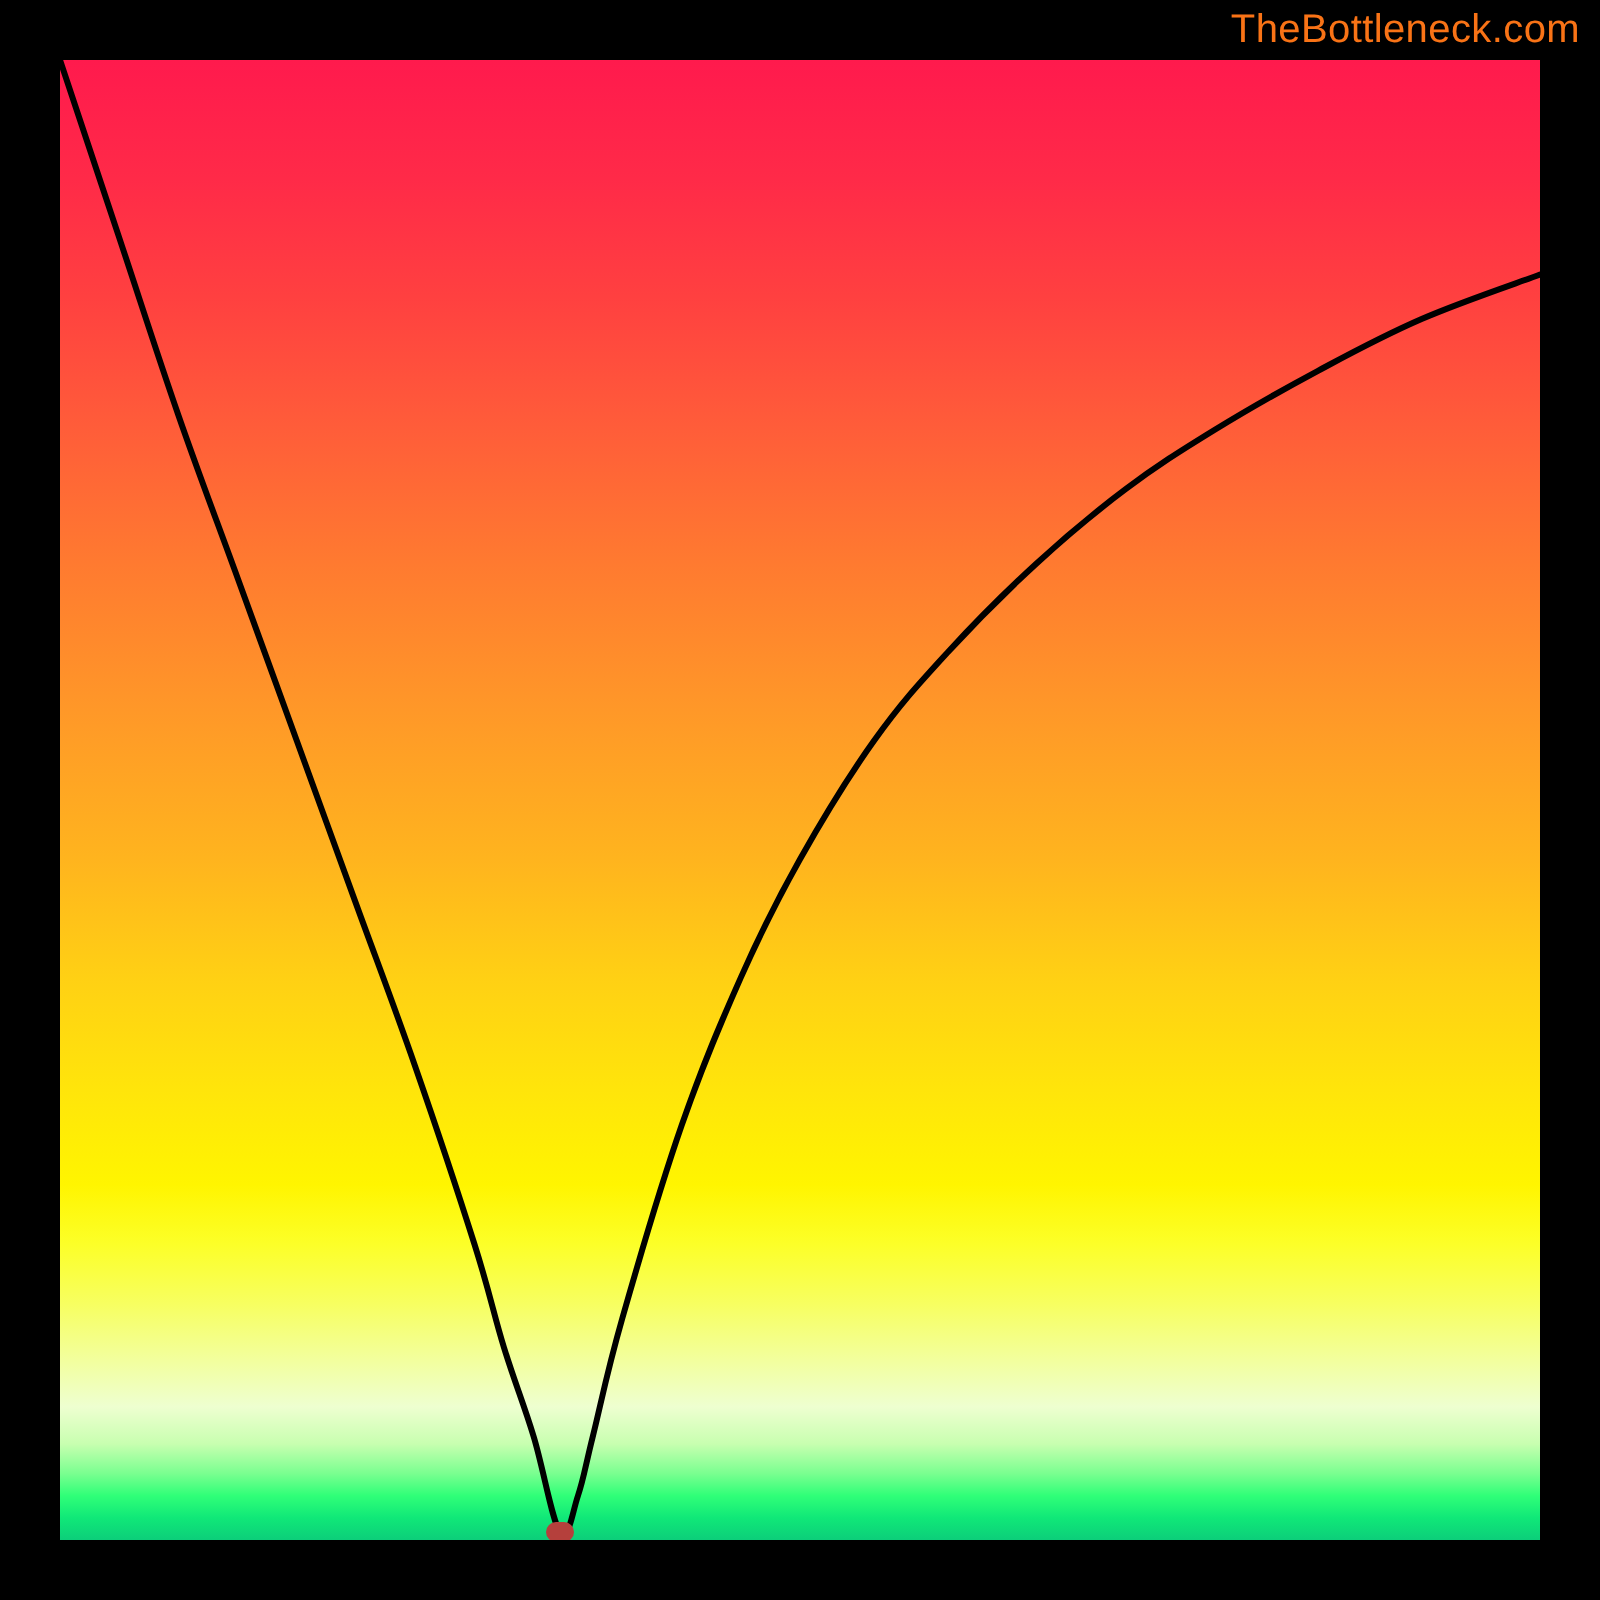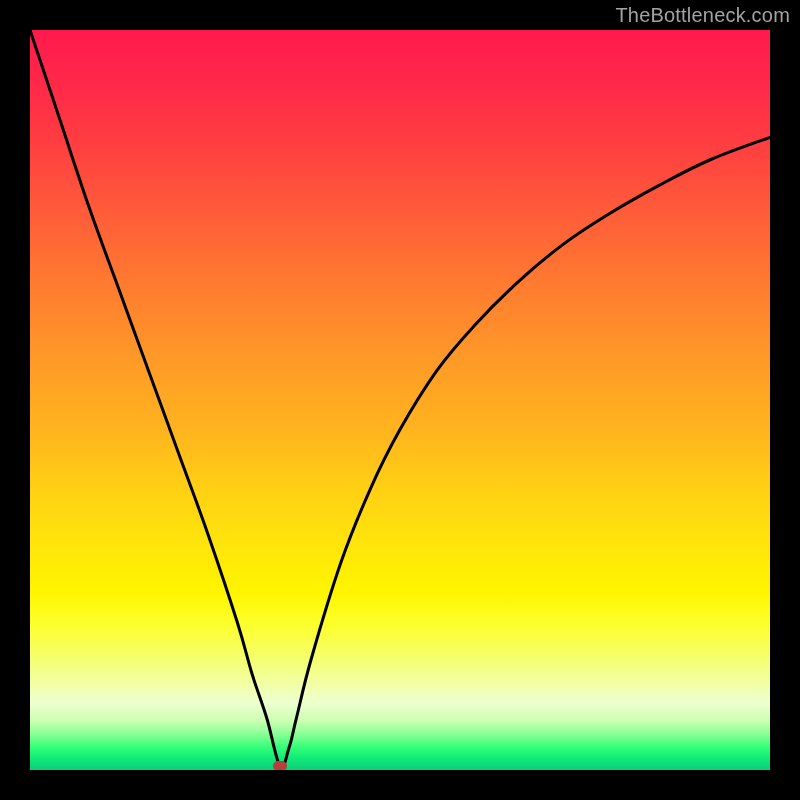--- a/index.html
+++ b/index.html
@@ -64,21 +64,21 @@
     width: 14px;
     height: 10px;
     background: #b5403c;
     border-radius: 5px;
     transform: translate(-50%, -50%);
   }
   .watermark {
     position: absolute;
     top: 4px;
     right: 10px;
-    color: #a3a3a3;
+    color: #f97316;
     font-size: 20px;
     font-weight: 500;
     letter-spacing: 0.2px;
   }
 </style>
 </head>
 <body>
 
 <div class="frame">
   <div class="plot-area">

